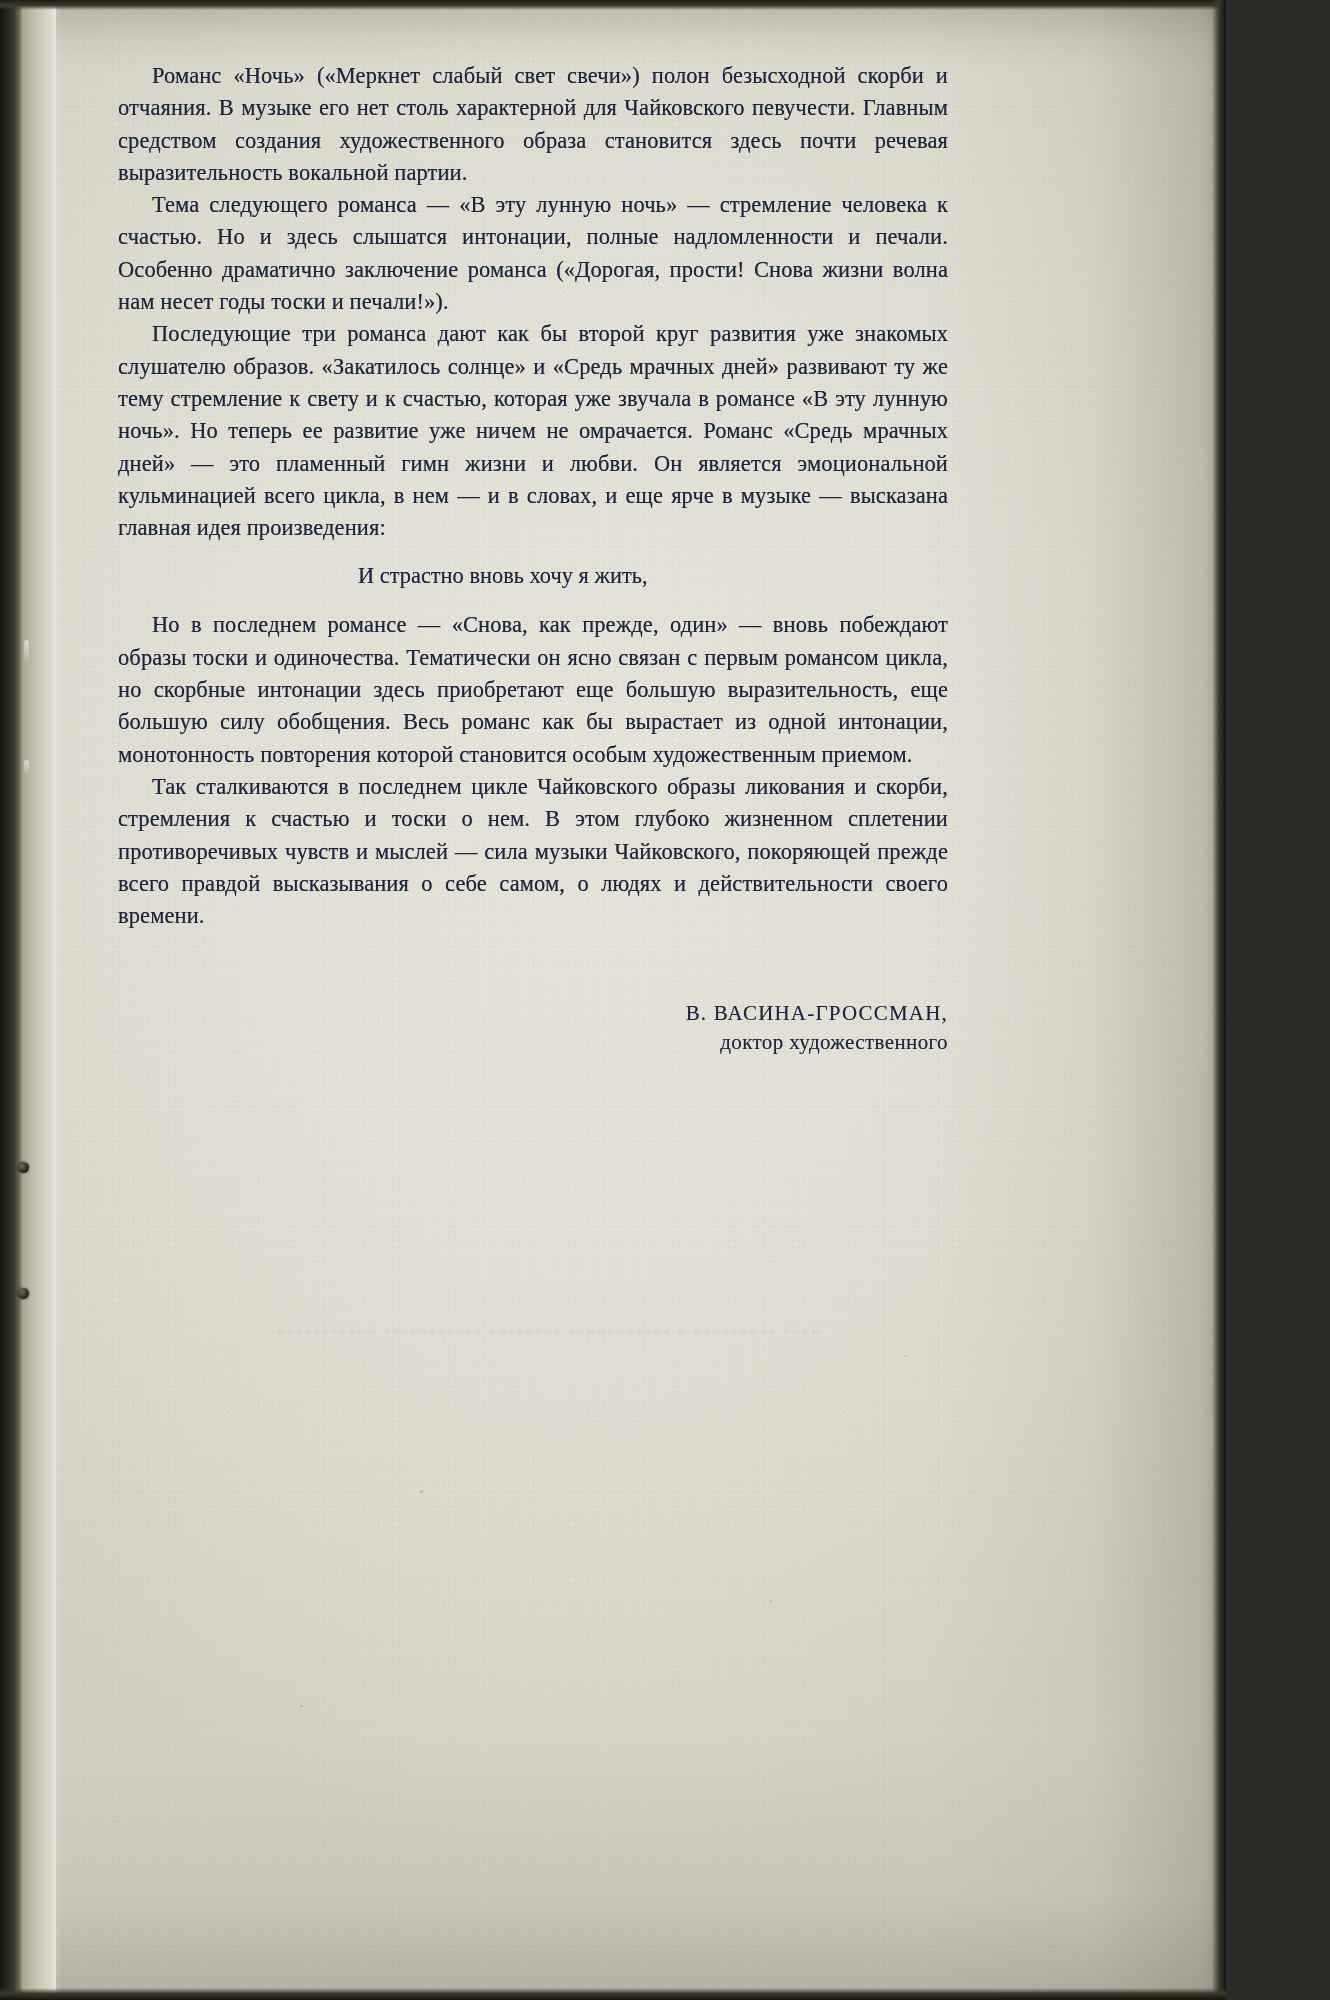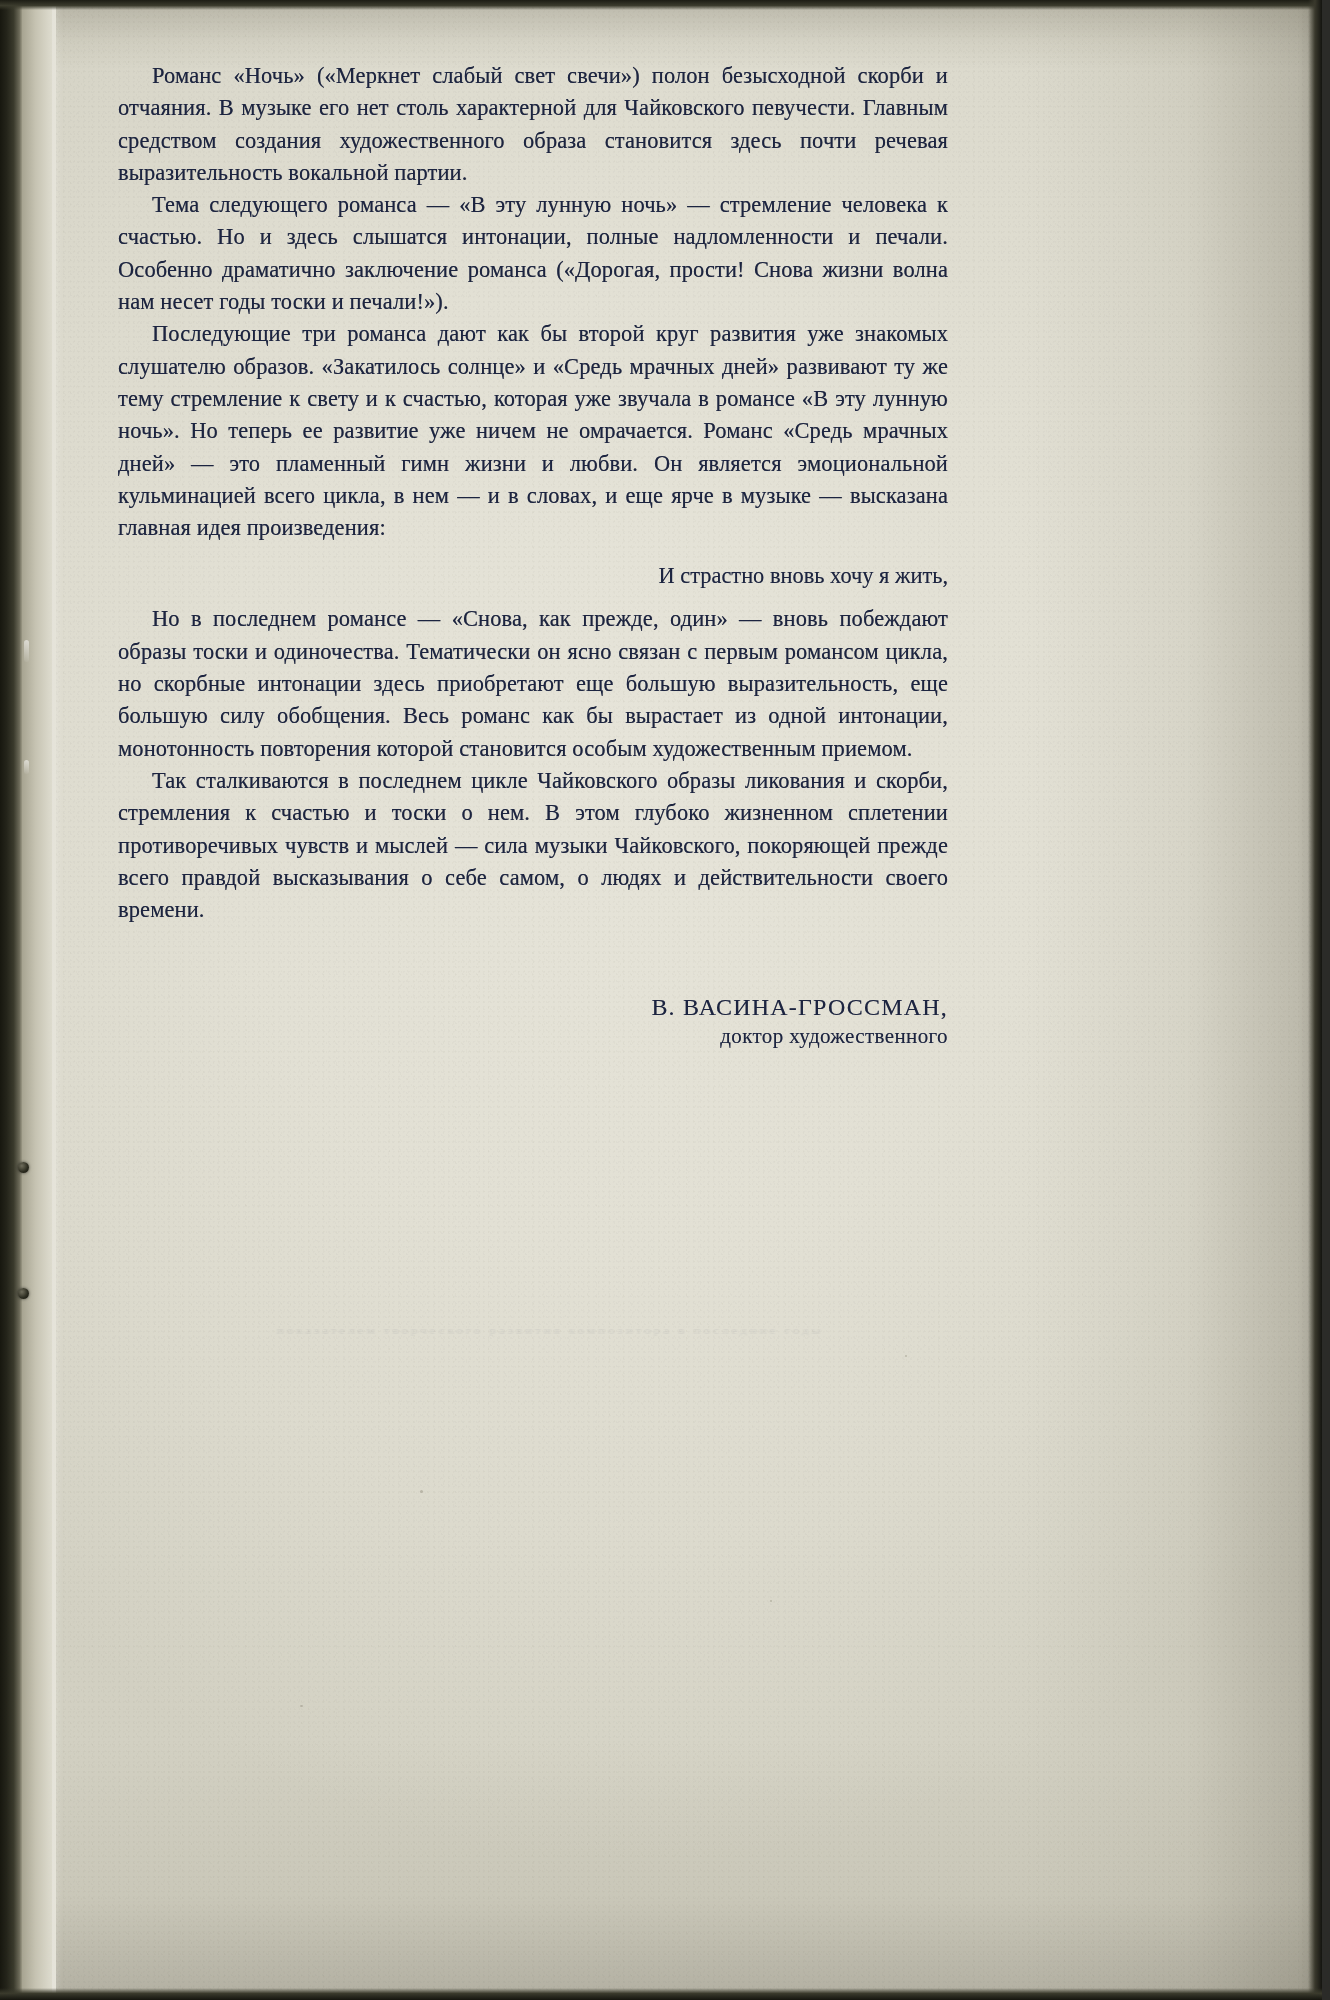--- a/index.html
+++ b/index.html
@@ -3,21 +3,21 @@
 <meta charset="utf-8">
 <title>Scanned book page</title>
 <style>
   html, body {
     margin: 0;
     padding: 0;
     background: #2b2b28;
   }
   .page-root {
     position: relative;
-    width: 1322px;
+    width: 1226px;
     height: 2000px;
     overflow: hidden;
     background: #d8d6ca;
     font-family: "Liberation Serif", "DejaVu Serif", serif;
   }
 
   
   .paper {
     position: absolute;
     inset: 0;
@@ -128,39 +128,38 @@
     line-height: 32.3px;
     color: #1c2440;
     letter-spacing: 0.15px;
     text-indent: 34px;
     -webkit-font-smoothing: antialiased;
     text-shadow: 0 0 0.6px rgba(28,36,64,0.55), 0.4px 0.3px 0.6px rgba(90,88,70,0.22);
   }
   p.para:last-child { margin-bottom: 0; }
 
   .verse {
-    margin: 16px 0 12px 0;
+    margin: 16px 0 18px 0;
     padding-left: 240px;
-    text-align: right;
   }
   .verse-line {
     font-size: 22.4px;
     line-height: 31px;
     color: #1c2440;
     white-space: nowrap;
     text-shadow: 0 0 0.6px rgba(28,36,64,0.5);
   }
 
   .signature {
     margin-top: 66px;
     text-align: right;
     color: #1c2440;
   }
   .sig-name {
-    font-size: 24px;
+    font-size: 21px;
     letter-spacing: 1.2px;
     line-height: 30px;
     text-shadow: 0 0 0.6px rgba(28,36,64,0.5);
   }
   .sig-role {
     font-size: 21px;
     letter-spacing: 0.4px;
     line-height: 29px;
     text-shadow: 0 0 0.6px rgba(28,36,64,0.5);
   }

